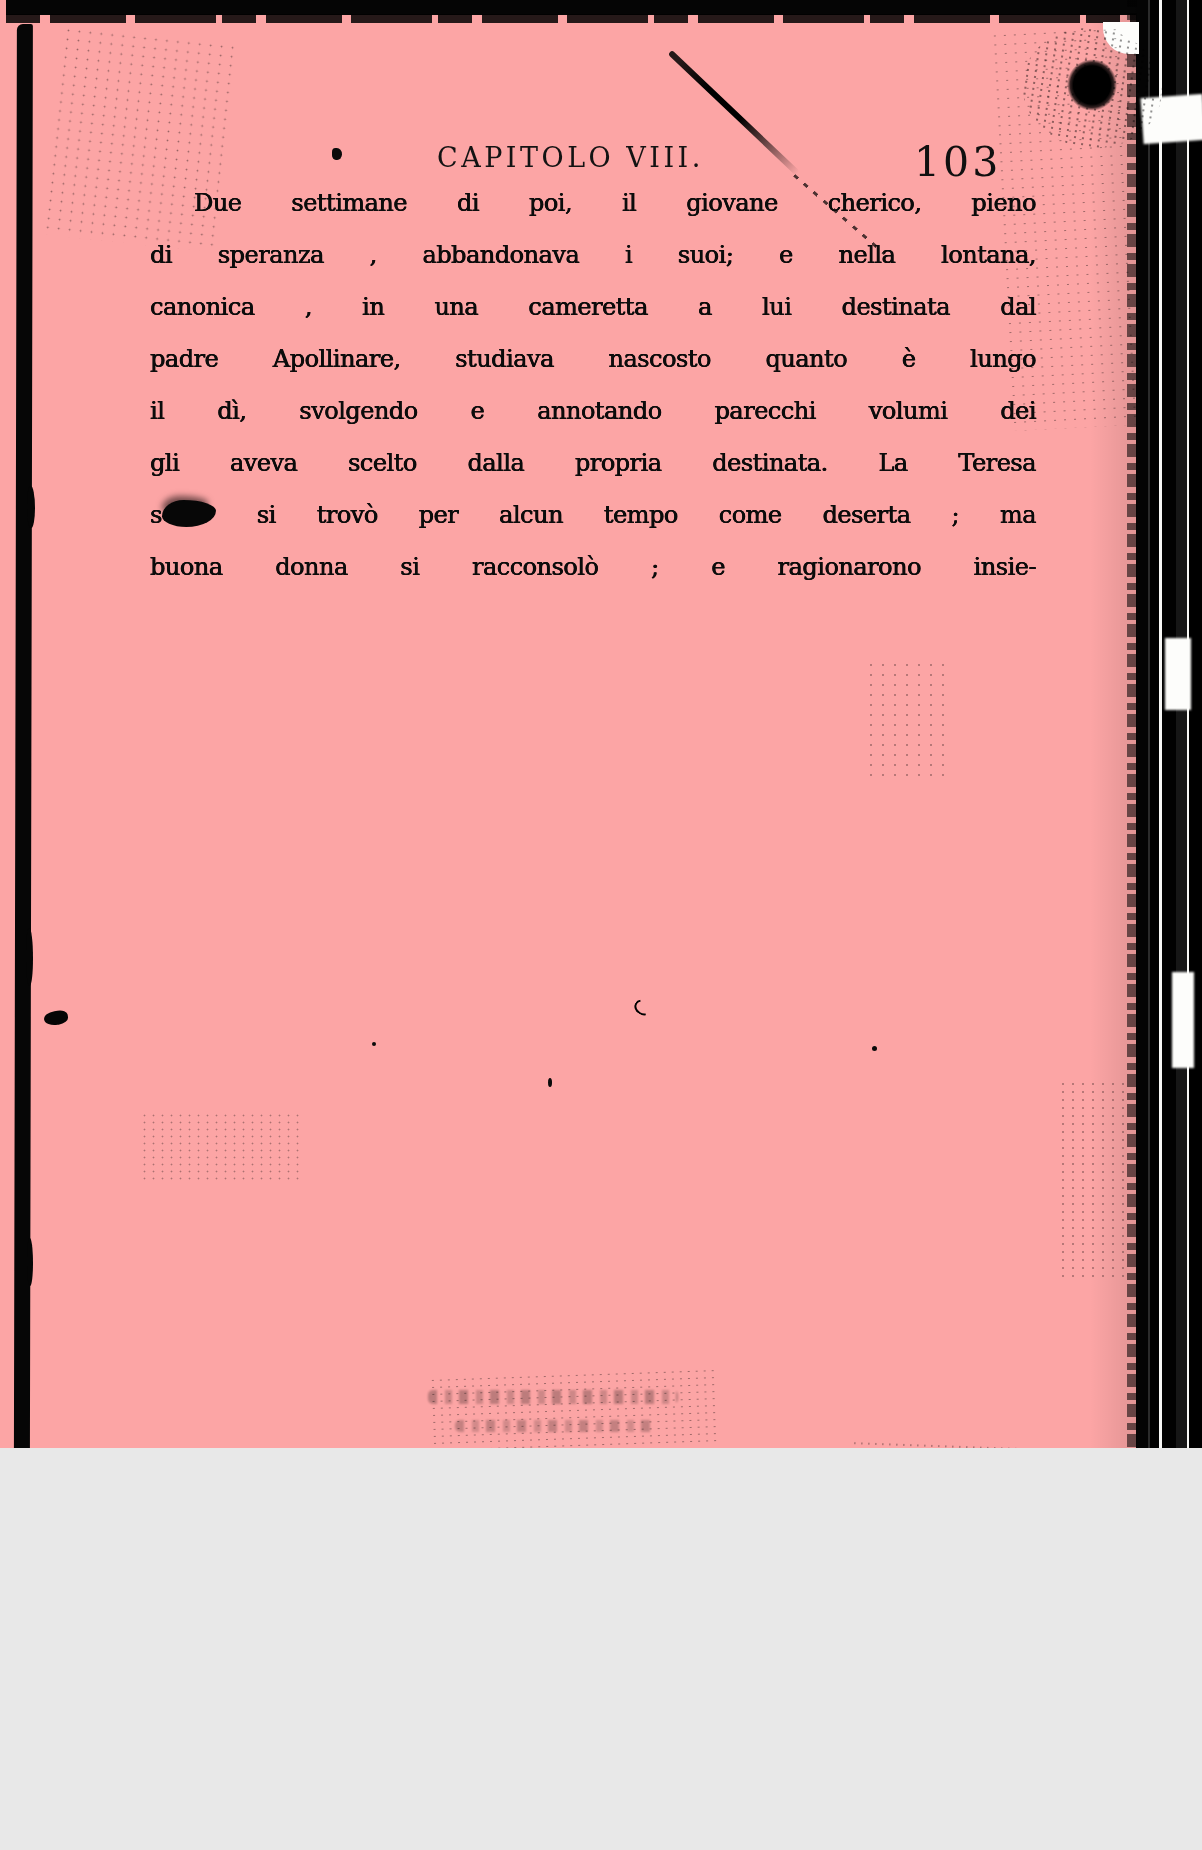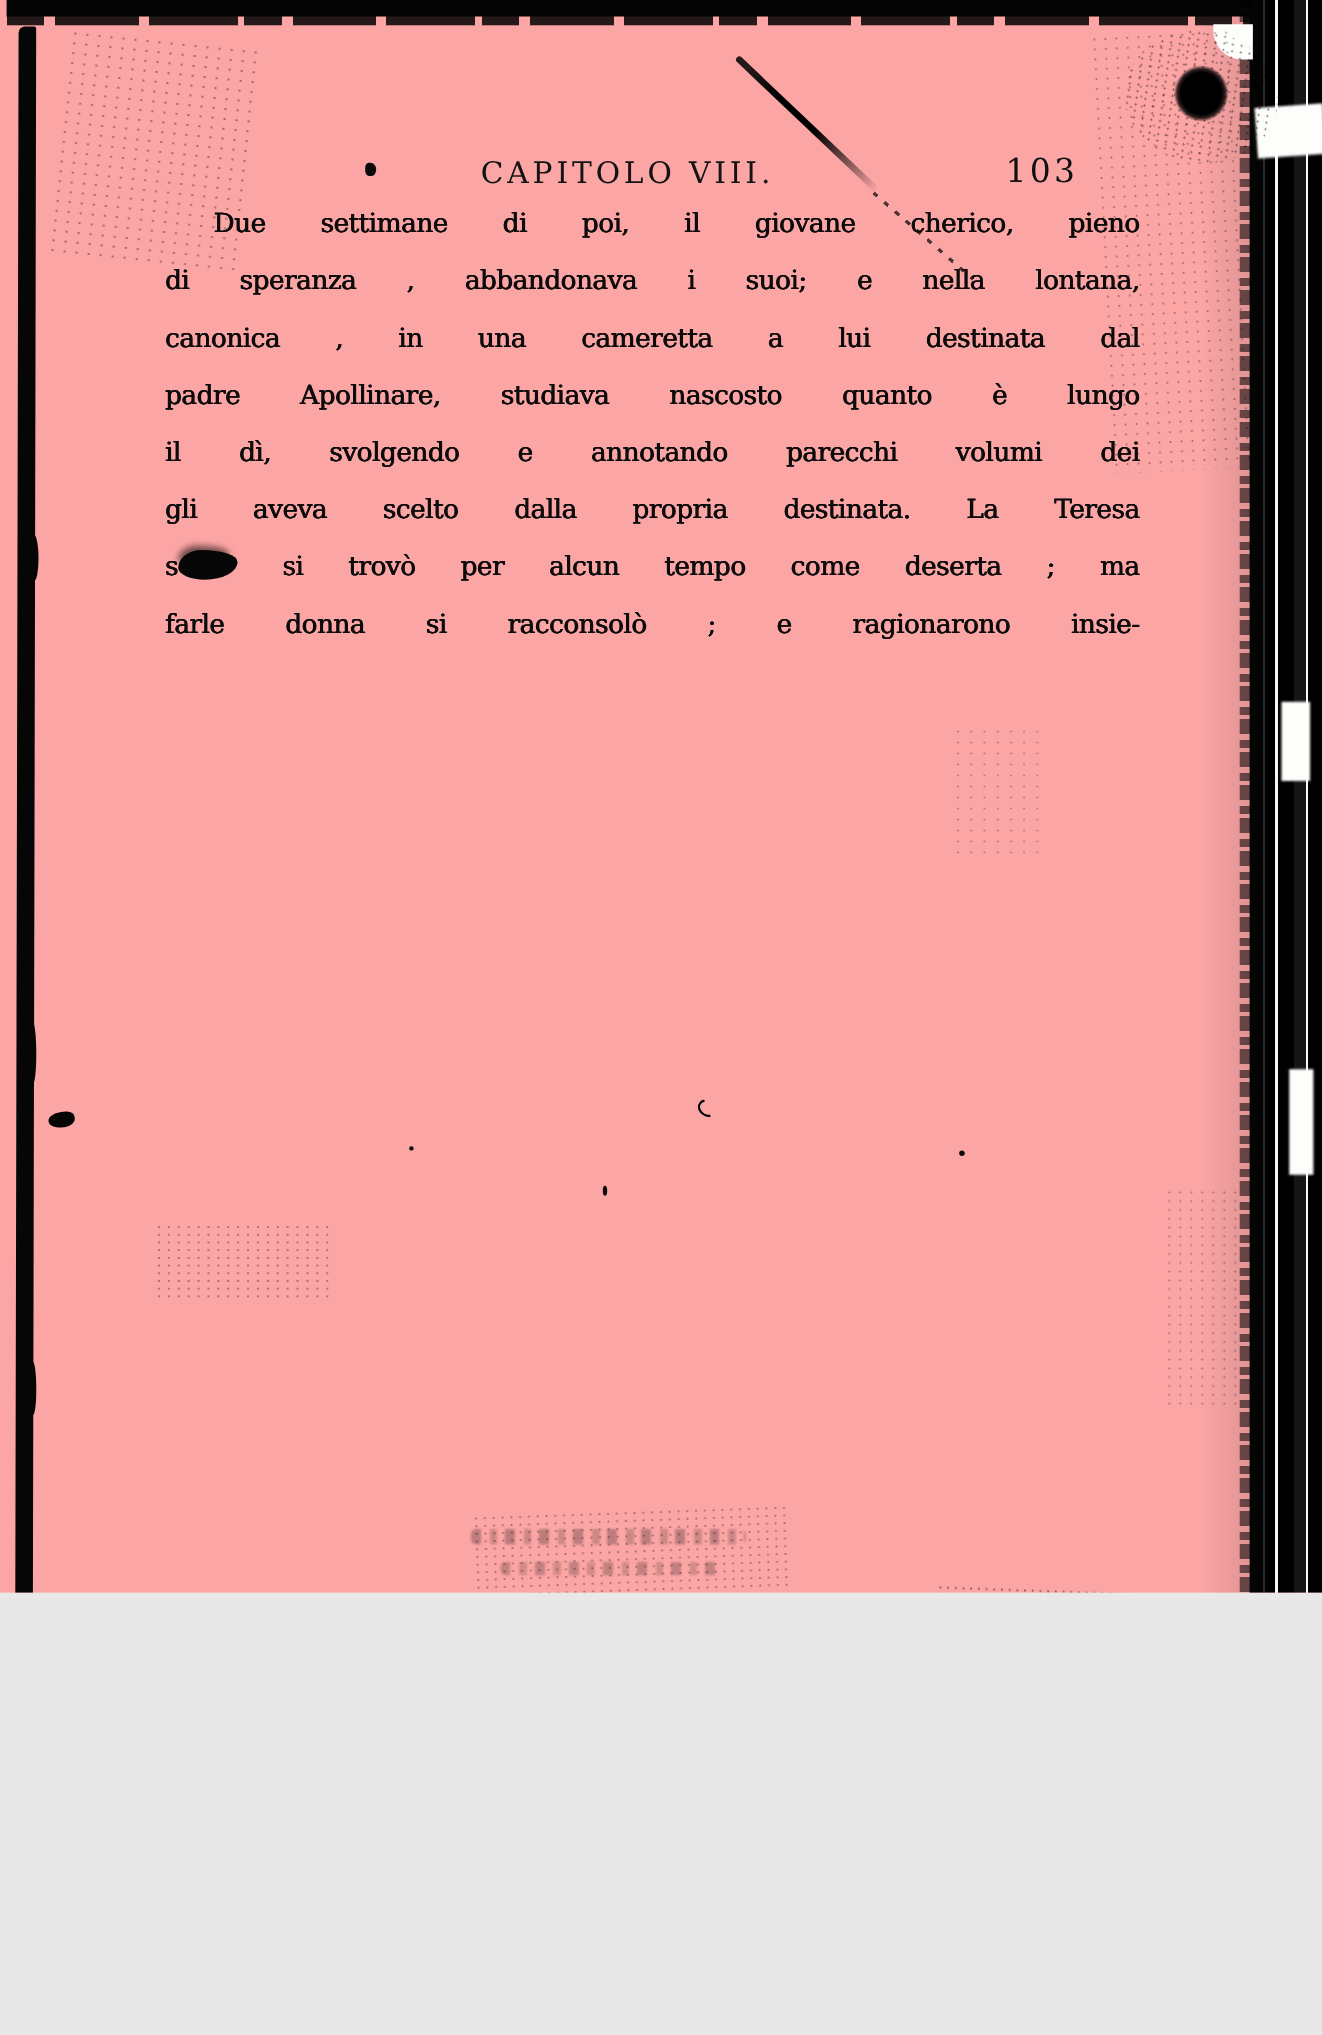--- a/index.html
+++ b/index.html
@@ -47,21 +47,21 @@
   .curl-mark{position:absolute;left:634px;top:1000px;width:14px;height:11px;
     border:2px solid transparent;border-bottom-color:#000;border-left-color:#000;
     border-radius:50%;transform:rotate(32deg);}
   
   .speck{position:absolute;background-image:radial-gradient(circle,rgba(0,0,0,.9) .8px,transparent 1.1px);}
   .ghost{position:absolute;filter:blur(1.2px);border-radius:5px;
     background:repeating-linear-gradient(90deg,rgba(0,0,0,.55) 0 9px,transparent 9px 17px,rgba(0,0,0,.4) 17px 24px,transparent 24px 31px);}
   
   .chapter-heading{position:absolute;left:437px;top:142px;font-size:27px;letter-spacing:3.5px;
     color:#131313;white-space:nowrap;}
-  .page-number{position:absolute;left:914px;top:138px;font-size:30px;letter-spacing:3px;color:#101010;}
+  .page-number{position:absolute;left:914px;top:138px;font-size:41px;letter-spacing:3px;color:#101010;}
   .body-text{position:absolute;left:150px;top:177px;width:886px;}
   .line{font-size:24px;line-height:52px;height:52px;letter-spacing:-.5px;white-space:nowrap;
     text-align:justify;text-align-last:justify;
     text-shadow:.4px 0 0 #0c0c0c, -.25px 0 0 #0c0c0c;}
   .line.first{text-indent:44px;}
   .line.last{text-align-last:left;}
   .line .blot{display:inline-block;width:54px;height:27px;background:#070707;vertical-align:-4px;
     border-radius:40% 60% 55% 45%/60% 40% 60% 40%;box-shadow:-4px -8px 6px -4px rgba(0,0,0,.55);}
 </style>
 </head>
@@ -115,16 +115,16 @@
   <div class="page-number">103</div>
 
   <div class="body-text">
     <div class="line first">Due settimane di poi, il giovane cherico, pieno</div>
     <div class="line">di speranza , abbandonava i suoi; e nella lontana,</div>
     <div class="line">canonica , in una cameretta a lui destinata dal</div>
     <div class="line">padre Apollinare, studiava nascosto quanto è lungo</div>
     <div class="line">il dì, svolgendo e annotando parecchi volumi dei</div>
     <div class="line">gli aveva scelto dalla propria destinata. La Teresa</div>
     <div class="line"><span>s</span><span class="blot"></span> <span>si trovò per alcun tempo come deserta ; ma</span></div>
-    <div class="line">farle donna si racconsolò ; e ragionarono insie-</div>
+    <div class="line">buona donna si racconsolò ; e ragionarono insie-</div>
   </div>
 
 </div>
 
 </body></html>

